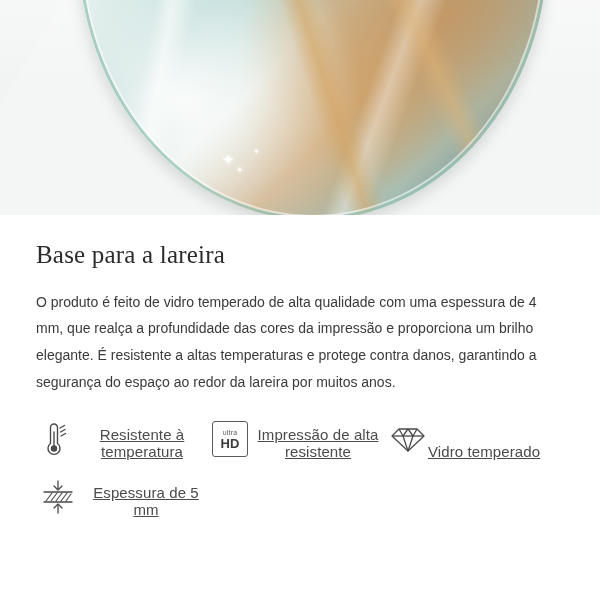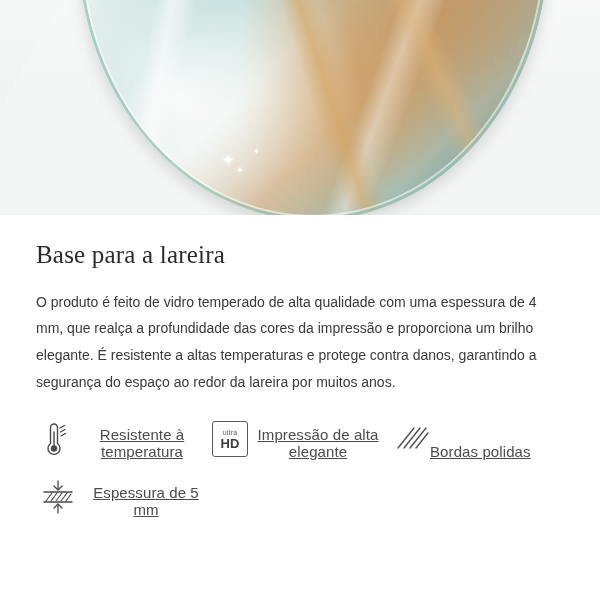--- a/index.html
+++ b/index.html
@@ -207,36 +207,37 @@
         <div class="feature-label">Resistente à temperatura</div>
       </div>
 
       <div class="feature">
         <div class="feature-icon">
           <div class="hd-box">
             <span class="ultra">ultra</span>
             <span class="hd">HD</span>
           </div>
         </div>
-        <div class="feature-label">Impressão de alta elegante</div>
-      </div>
-
-
-
-      <div class="feature">
-        <div class="feature-icon">
-          <svg width="42" height="34" viewBox="0 0 42 34" fill="none" stroke="#4a4a4a" stroke-width="1.3" stroke-linecap="round">
-            <path d="M10 26 L26 6"></path>
-            <path d="M16 26 L32 6"></path>
-            <path d="M22 26 L38 6"></path>
-            <path d="M28 26 L40 11"></path>
+        <div class="feature-label">Impressão de alta resistente</div>
+      </div>
+
+
+      <div class="feature">
+        <div class="feature-icon">
+          <svg width="40" height="38" viewBox="0 0 40 38" fill="none" stroke="#4a4a4a" stroke-width="1.3" stroke-linejoin="round">
+            <path d="M11 9 h18 l7 7 -16 15 -16 -15z"></path>
+            <path d="M4 16 h32"></path>
+            <path d="M11 9 l4 7 5 -7"></path>
+            <path d="M29 9 l-4 7 -5 -7"></path>
+            <path d="M15 16 l5 15 5 -15"></path>
           </svg>
         </div>
-        <div class="feature-label">Bordas polidas</div>
-      </div>
+        <div class="feature-label">Vidro temperado</div>
+      </div>
+
 
       <div class="feature">
         <div class="feature-icon">
           <svg width="44" height="40" viewBox="0 0 44 40" fill="none" stroke="#4a4a4a" stroke-width="1.3" stroke-linecap="round" stroke-linejoin="round">
             <line x1="22" y1="4" x2="22" y2="12"></line>
             <polyline points="18,9 22,13 26,9"></polyline>
             <line x1="8" y1="15" x2="36" y2="15"></line>
             <line x1="8" y1="25" x2="36" y2="25"></line>
             <g stroke-width="1.1">
               <line x1="10" y1="24" x2="16" y2="16"></line>

